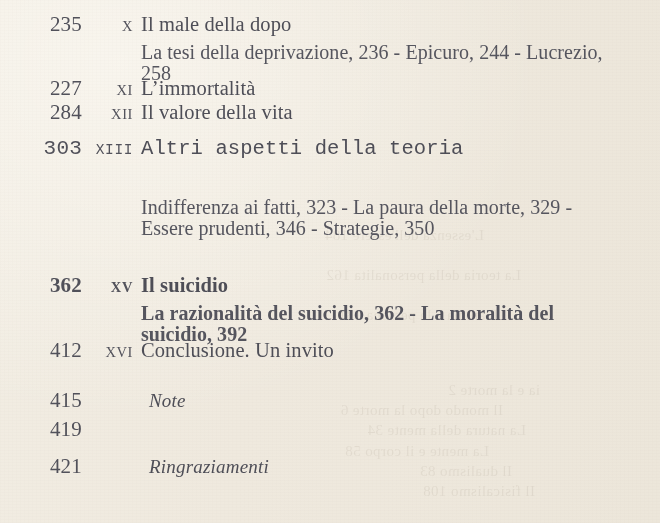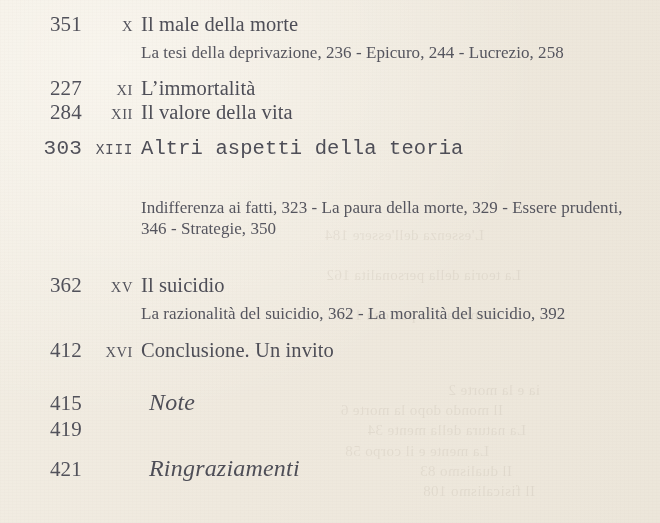--- a/index.html
+++ b/index.html
@@ -90,33 +90,33 @@
   .title {
     padding-left: 8px;
     font-size: 20.5px;
     line-height: 1;
     letter-spacing: .1px;
     color: #4e4e57;
     white-space: nowrap;
   }
   .title-italic {
     padding-left: 16px;
-    font-size: 24px;
+    font-size: 19px;
     line-height: 1;
     font-style: italic;
     letter-spacing: .2px;
     color: #4e4e57;
     white-space: nowrap;
     font-family: Liberation Serif, serif;
   }
 
   .sub {
     margin-left: 141px;
     padding-top: 7px;
-    font-size: 17px;
+    font-size: 20px;
     line-height: 21px;
     letter-spacing: .05px;
     color: #55555e;
     max-width: 487px;
   }
   .sub.narrow { max-width: 482px; }
 </style>
 </head>
 <body>
 
@@ -132,23 +132,23 @@
       <div class="st-line" style="top: 300px; left: 162px;">L'anima e la persona  131</div>
       <div class="st-line" style="top: 260px; left: 139px;">La teoria della personalita  162</div>
       <div class="st-line" style="top: 220px; left: 176px;">L'essenza dell'essere  184</div>
     </div>
   <div class="grain"></div>
 
   <div class="toc">
 
     <div class="entry" style="top:14px;">
       <div class="row">
-        <span class="pagenum">351</span>
+        <span class="pagenum">235</span>
         <span class="roman">X</span>
-        <span class="title">Il male della morte</span>
+        <span class="title">Il male della dopo</span>
       </div>
       <div class="sub">La tesi della deprivazione, 236 - Epicuro, 244 - Lucrezio, 258</div>
     </div>
 
     <div class="entry" style="top:78px;">
       <div class="row">
         <span class="pagenum">227</span>
         <span class="roman">XI</span>
         <span class="title">L’immortalità</span>
       </div>
@@ -167,21 +167,21 @@
         <span class="pagenum">303</span>
         <span class="roman">XIII</span>
         <span class="title">Altri aspetti della teoria</span>
       </div>
     </div>
 
     <div class="entry" style="top:190px;">
       <div class="sub narrow">Indifferenza ai fatti, 323 - La paura della morte, 329 - Essere prudenti, 346 - Strategie, 350</div>
     </div>
 
-    <div class="entry" style="top:275px;">
+    <div class="entry" style="top:275px;font-weight:bold;">
       <div class="row">
         <span class="pagenum">362</span>
         <span class="roman">XV</span>
         <span class="title">Il suicidio</span>
       </div>
       <div class="sub">La razionalità del suicidio, 362 - La moralità del suicidio, 392</div>
     </div>
 
     <div class="entry" style="top:340px;">
       <div class="row">

